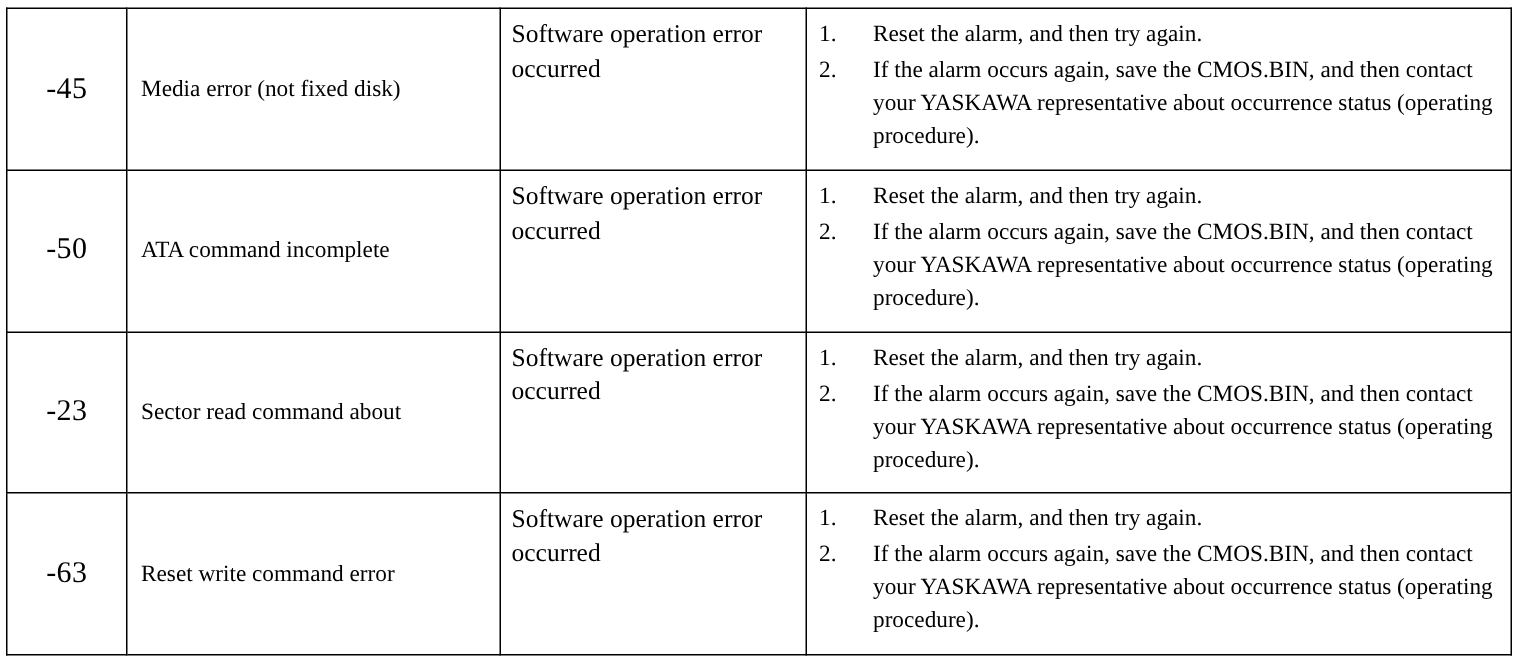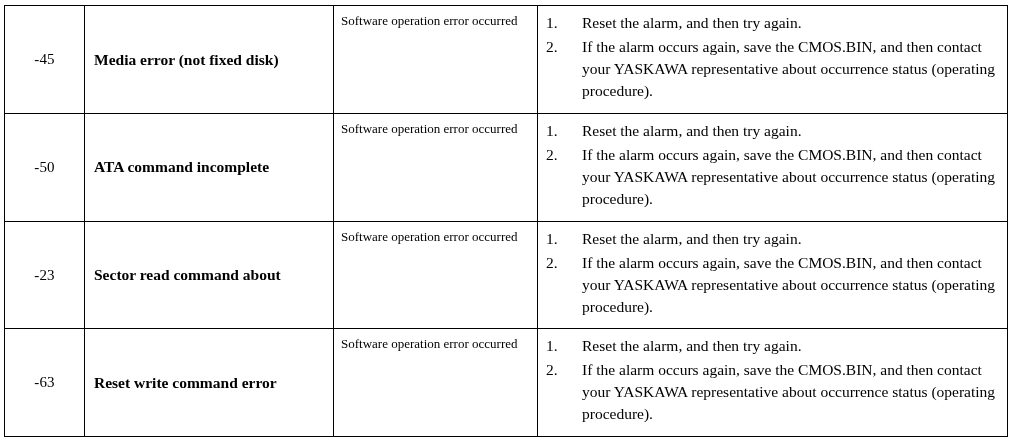--- a/index.html
+++ b/index.html
@@ -45,37 +45,36 @@
   col.c-desc  { width: 249px; }
   col.c-cause { width: 204px; }
   col.c-remedy{ width: 470px; }
 
   
   .cell-code {
     height: 100%;
     display: flex;
     align-items: center;
     justify-content: center;
-    font-size: 15px;
+    font-size: 20px;
     letter-spacing: 0.2px;
   }
 
   .cell-desc {
     height: 100%;
     display: flex;
     align-items: center;
     padding: 0 6px 0 9px;
     box-sizing: border-box;
     font-size: 15.5px;
-    font-weight: bold;
   }
 
   .cell-cause {
     padding: 6px 8px 0 7px;
-    font-size: 13px;
+    font-size: 17px;
     line-height: 1.35;
   }
 
   .cell-remedy {
     padding: 6px 4px 0 6px;
     font-size: 15.5px;
   }
 
   ol.remedy-list {
     list-style: none;

